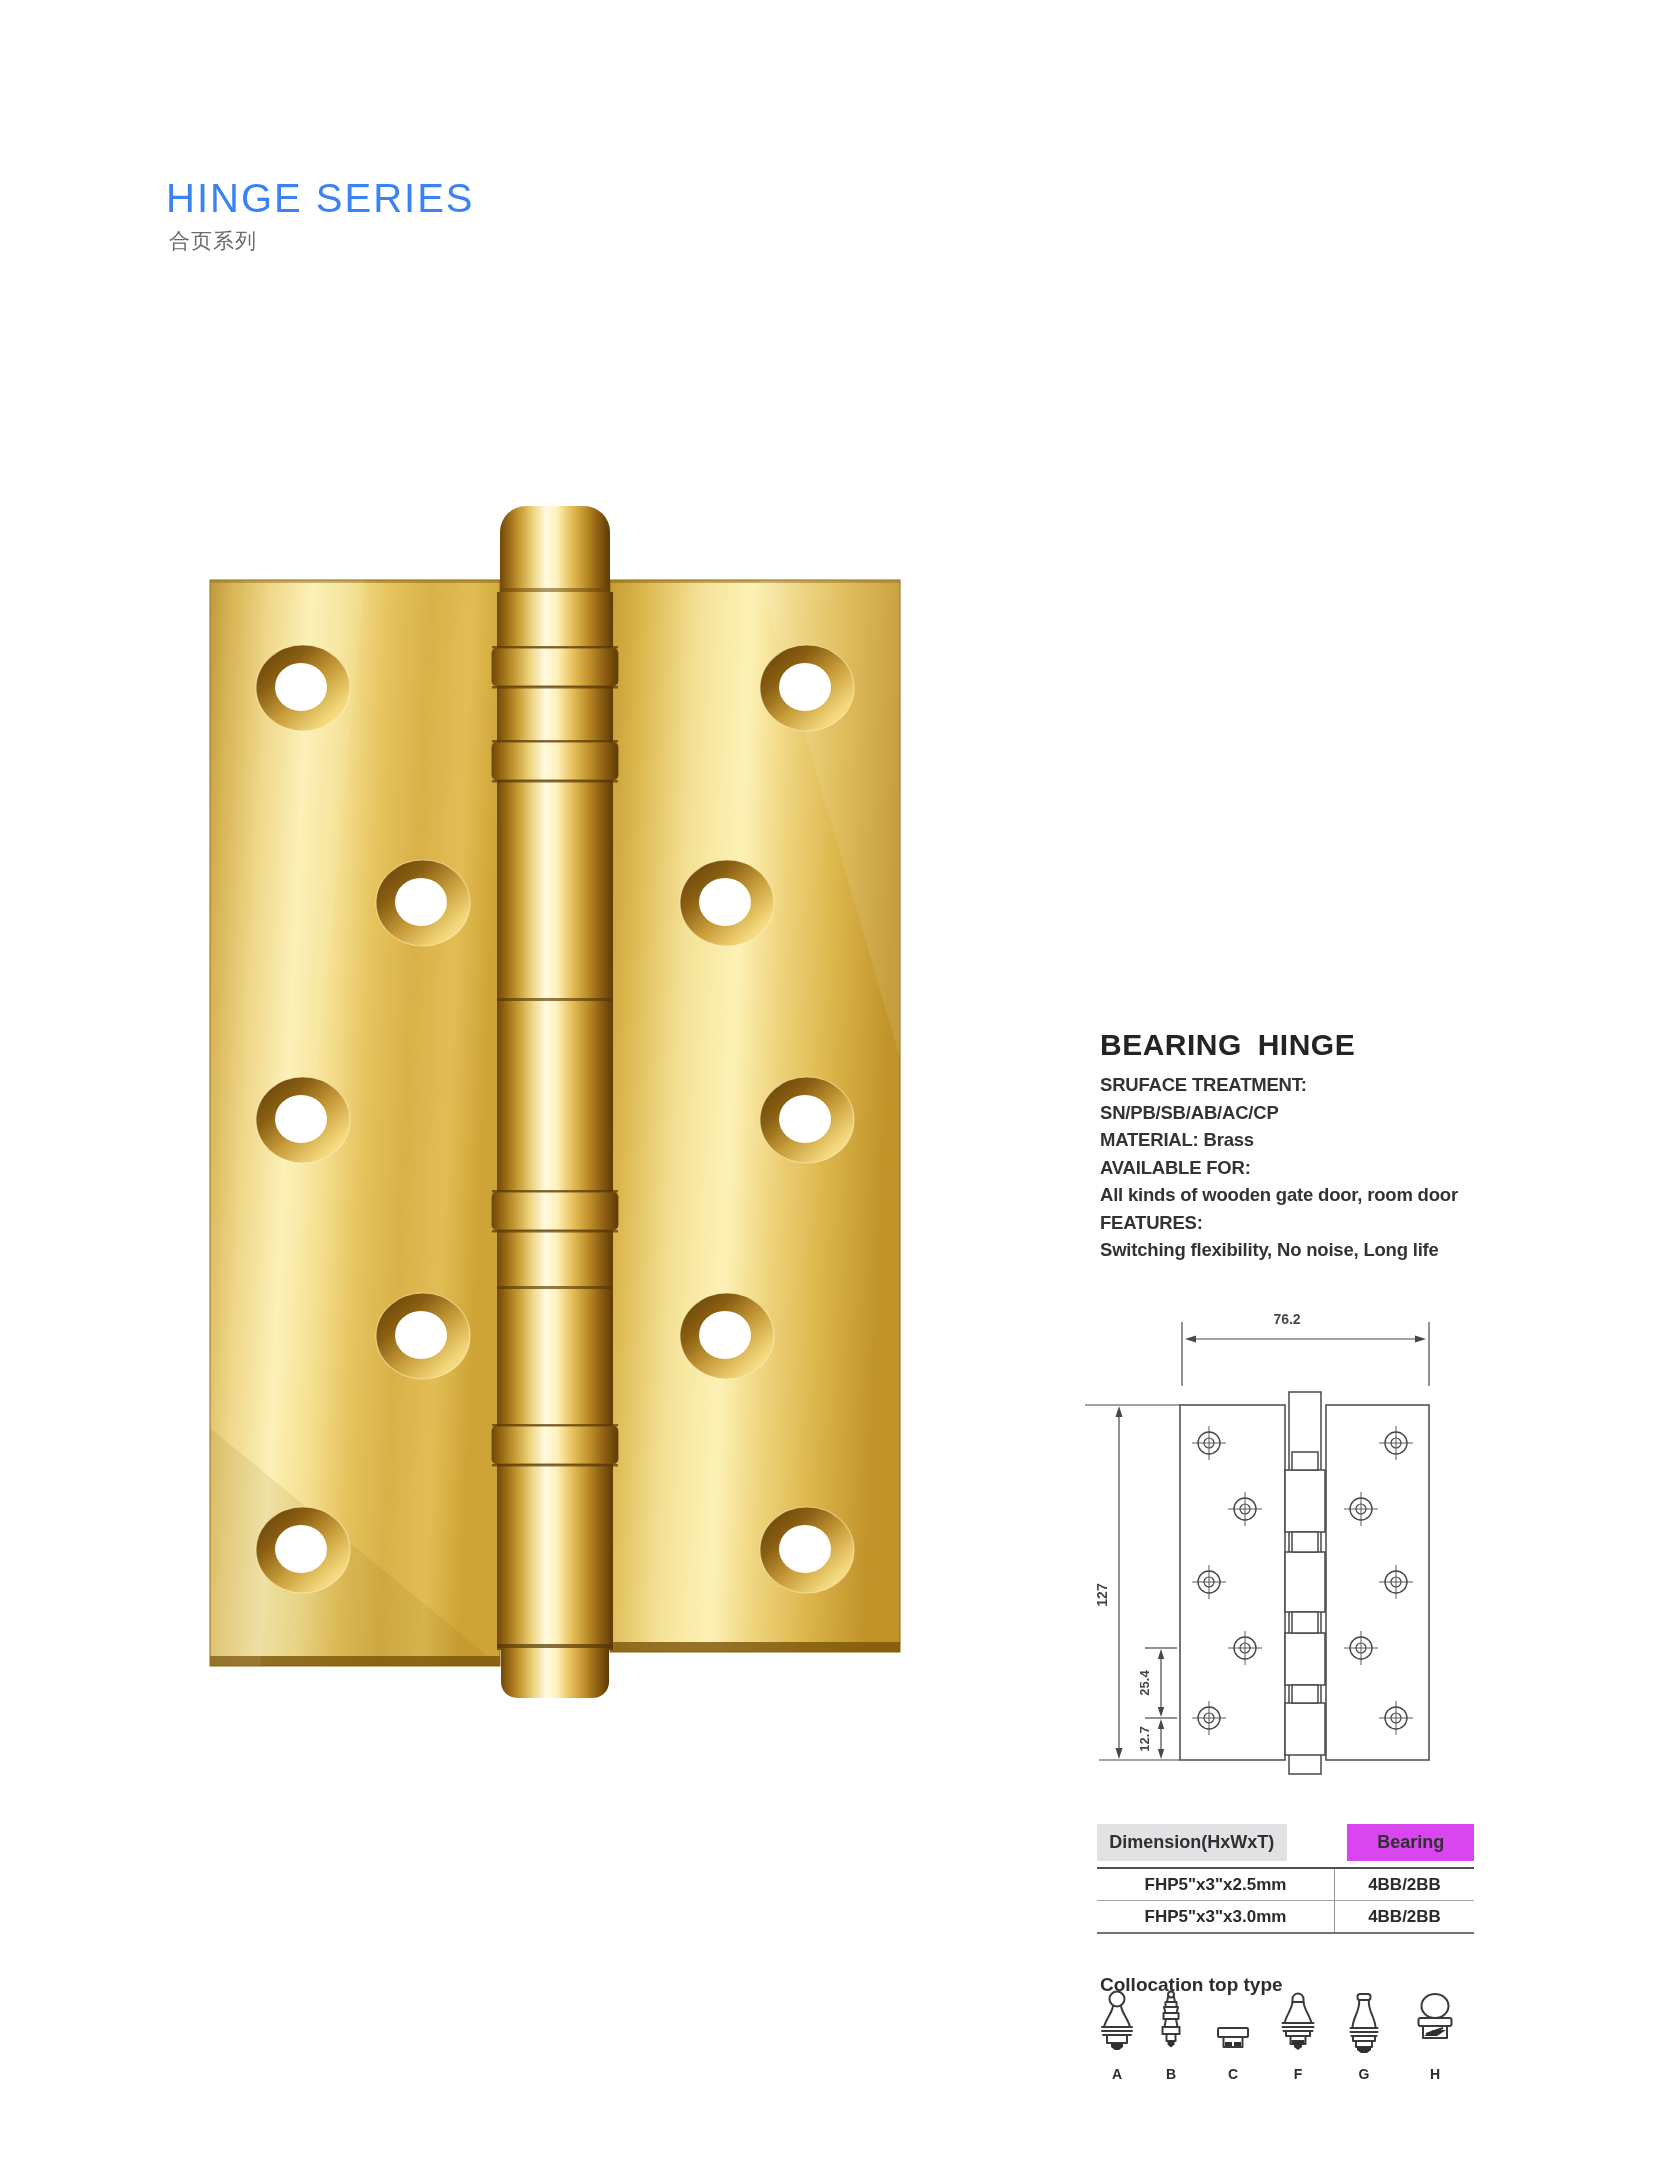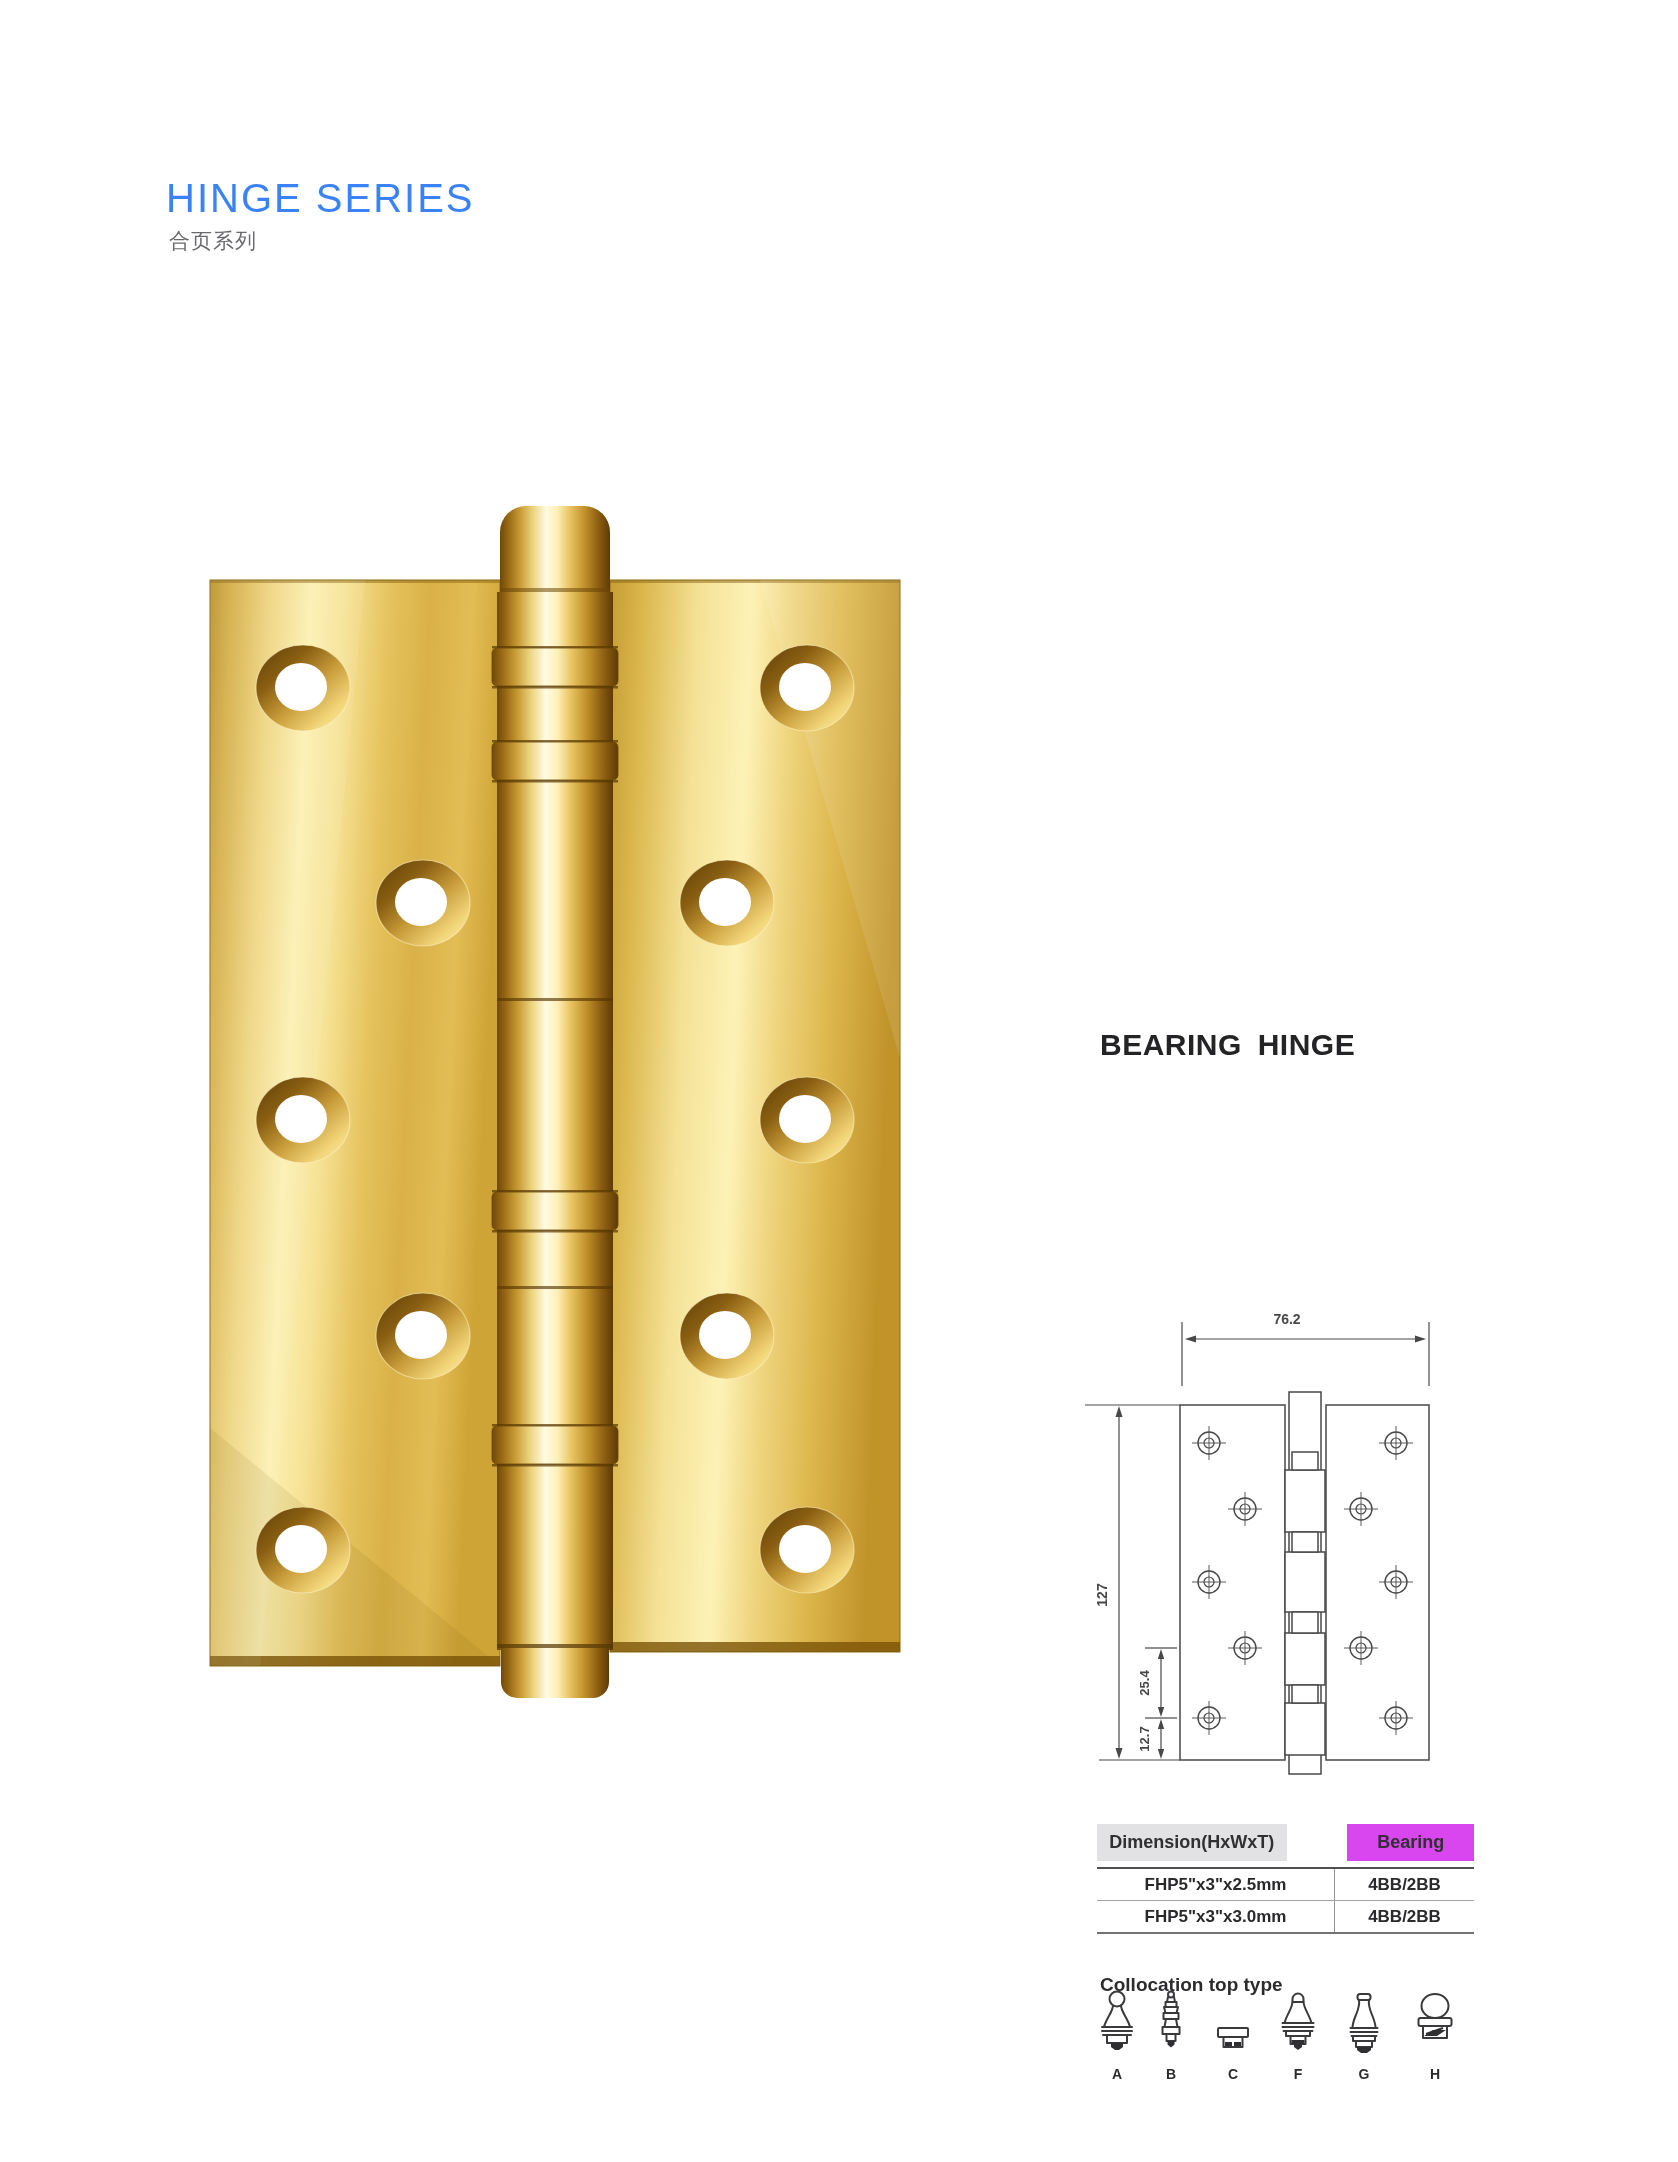--- a/index.html
+++ b/index.html
@@ -147,20 +147,29 @@
       <rect x="292" y="926" width="126" height="2.5" fill="#553603" opacity="0.7"></rect>
       <rect x="292" y="928" width="126" height="38" rx="5" fill="url(#gBarrel)" stroke="#6b4708" stroke-width="0.8"></rect>
       <rect x="292" y="966" width="126" height="2.5" fill="#553603" opacity="0.7"></rect>
       <rect x="297" y="1146" width="116" height="4" fill="#533403" opacity="0.7"></rect>
       <rect x="301" y="1150" width="108" height="50" rx="16" fill="url(#gBarrel)"></rect>
       <rect x="301" y="1150" width="108" height="22" fill="url(#gBarrel)"></rect>
     </g>
   </svg>
 
   <div class="abs product-name">BEARING HINGE</div>
+  <div class="abs spec-block">
+    <div>SRUFACE TREATMENT:</div>
+    <div>SN/PB/SB/AB/AC/CP</div>
+    <div>MATERIAL: Brass</div>
+    <div>AVAILABLE FOR:</div>
+    <div>All kinds of wooden gate door, room door</div>
+    <div>FEATURES:</div>
+    <div>Switching flexibility, No noise, Long life</div>
+  </div>
 
   <svg class="abs" style="left:1085px;top:1293px" width="400" height="500" viewBox="0 0 400 500">
     <defs>
       <g id="tgt">
         <circle r="11" stroke-width="1.4" class="dg"></circle>
         <circle r="5" stroke-width="1.2" class="dg"></circle>
         <line x1="-17" y1="0" x2="17" y2="0" stroke-width="0.9" class="dg"></line>
         <line x1="0" y1="-17" x2="0" y2="17" stroke-width="0.9" class="dg"></line>
       </g>
     </defs>

